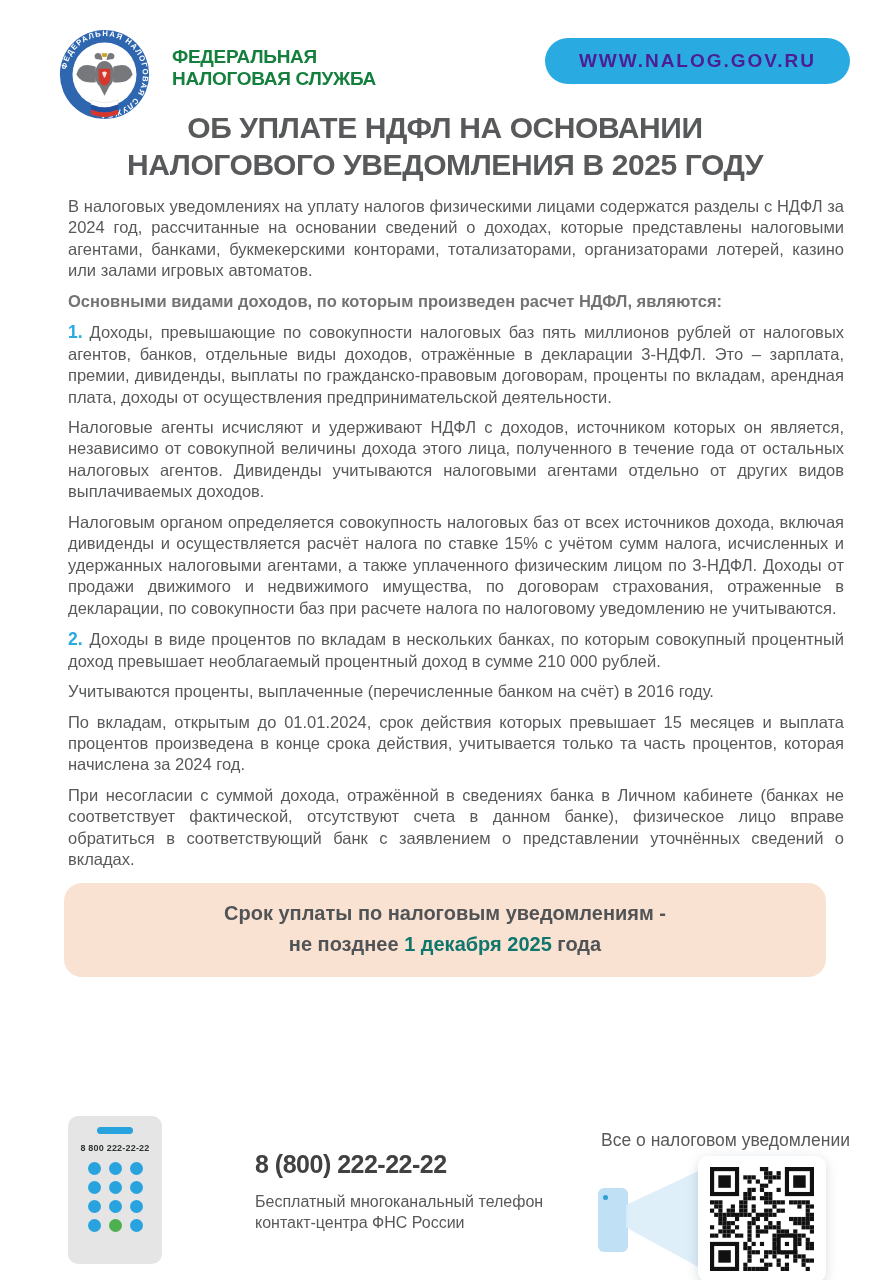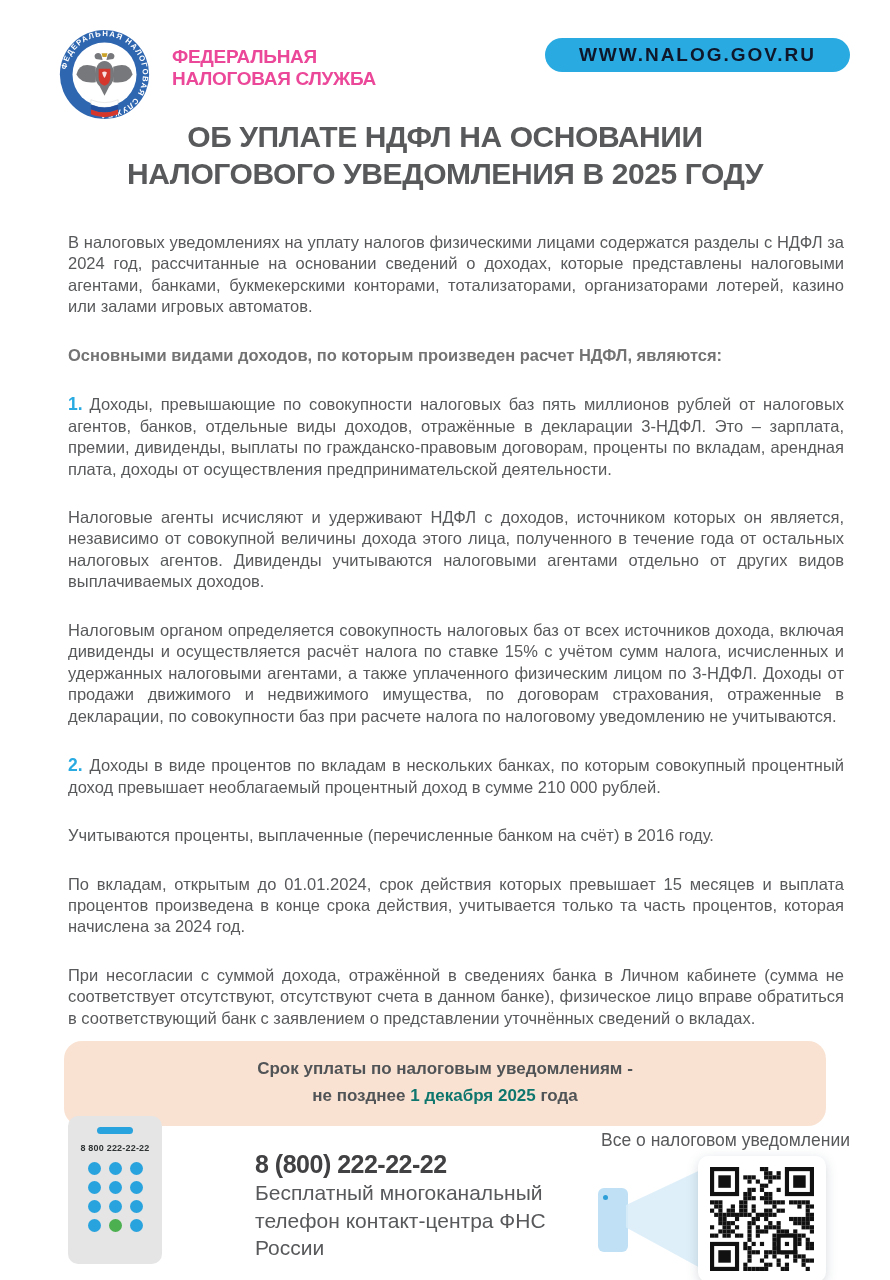--- a/index.html
+++ b/index.html
@@ -6,67 +6,66 @@
   html,body { background:#e8e8e8; }
   .page {
     width:890px; height:1280px; margin:0 auto; background:#ffffff;
     font-family:"Liberation Sans", sans-serif; position:relative; overflow:hidden;
   }
   
   .header { position:relative; height:96px; }
   .emblem { position:absolute; left:56px; top:26px; width:97px; height:97px; }
   .org-name {
     position:absolute; left:172px; top:46px;
-    font-weight:bold; font-size:19px; line-height:1.16; color:#ec4899; letter-spacing:-0.3px;
+    font-weight:bold; font-size:19px; line-height:1.16; color:#15803d; letter-spacing:-0.3px;
   }
   .site-pill {
     position:absolute; right:40px; top:38px; display:inline-block;
-    background:#29ABE2; color:#0f172a; font-weight:bold; font-size:19px;
-    letter-spacing:2px; padding:6px 34px; border-radius:27px; text-decoration:none;
+    background:#29ABE2; color:#4c1d95; font-weight:bold; font-size:19px;
+    letter-spacing:2px; padding:12px 34px; border-radius:27px; text-decoration:none;
     cursor:pointer;
   }
   
   .title {
-    margin-top:23px; text-align:center; font-weight:bold; font-size:30px;
+    margin-top:14px; text-align:center; font-weight:bold; font-size:30px;
     line-height:1.23; color:#58595B; letter-spacing:-0.4px;
   }
   
   .content { padding:12px 46px 0 68px; }
   .content p {
     text-align:justify; color:#58595B; font-size:16.5px; line-height:1.3;
     margin-bottom:9px;
-    margin-top:27px;
   }
   .content p.section-heading { font-weight:bold; color:#737373; text-align:left; }
   .num { color:#29ABE2; font-weight:bold; margin-right:7px; font-size:17.5px; }
   
   .deadline-box {
     margin:12px auto 0; width:762px; background:#F9E2D2; border-radius:18px;
-    padding:15px 18px 17px; text-align:center; font-weight:bold; font-size:17px;
+    padding:15px 18px 17px; text-align:center; font-weight:bold; font-size:20px;
     color:#515456; line-height:1.55;
   }
   .deadline-box .red { color:#0f766e; }
   
   .footer { position:absolute; left:0; right:0; bottom:8px; height:150px; }
   .phone-icon {
     position:absolute; left:68px; bottom:8px; width:94px; height:148px;
     background:#e5e5e5; border-radius:10px; display:flex; flex-direction:column;
     align-items:center;
   }
   .speaker { width:36px; height:7px; background:#29A3DD; border-radius:4px; margin-top:11px; }
   .phone-screen-label {
     font-size:9px; font-weight:bold; color:#2E3233; margin-top:9px; letter-spacing:0.2px;
     white-space:nowrap;
   }
   .keypad { display:grid; grid-template-columns:repeat(3,13px); gap:6px 8px; margin-top:9px; }
   .key { width:13px; height:13px; border-radius:50%; background:#29A3DD; }
   .key.green { background:#4CAF50; }
   .phone-text { position:absolute; left:255px; top:28px; width:360px; }
   .phone-number { font-weight:bold; font-size:25px; color:#414042; letter-spacing:-0.5px; }
-  .phone-caption { margin-top:0; font-size:21px; line-height:1.32; color:#58595B; max-width:330px; }
+  .phone-caption { margin-top:12px; font-size:16px; line-height:1.32; color:#58595B; max-width:330px; }
   .qr-zone { position:absolute; right:40px; top:0; width:260px; }
   .qr-label { font-size:17.5px; color:#58595B; white-space:nowrap; text-align:right;margin-top:8px; }
   .scan-graphic { position:relative; height:128px; margin-top:5px; }
   .scan-phone {
     position:absolute; left:8px; top:32px; width:30px; height:64px;
     background:#BFE0F5; border-radius:6px;
   }
   .scan-phone .cam { position:absolute; left:5px; top:7px; width:5px; height:5px; border-radius:50%; background:#2F9FD8; }
   .beam {
     position:absolute; left:36px; top:2px; width:100px; height:124px;
@@ -128,21 +127,21 @@
 
   <div class="content">
     <p>В налоговых уведомлениях на уплату налогов физическими лицами содержатся разделы с НДФЛ за 2024 год, рассчитанные на основании сведений о доходах, которые представлены налоговыми агентами, банками, букмекерскими конторами, тотализаторами, организаторами лотерей, казино или залами игровых автоматов.</p>
     <p class="section-heading">Основными видами доходов, по которым произведен расчет НДФЛ, являются:</p>
     <p><span class="num">1.</span><span>Доходы, превышающие по совокупности налоговых баз пять миллионов рублей от налоговых агентов, банков, отдельные виды доходов, отражённые в декларации 3-НДФЛ. Это – зарплата, премии, дивиденды, выплаты по гражданско-правовым договорам, проценты по вкладам, арендная плата, доходы от осуществления предпринимательской деятельности.</span></p>
     <p>Налоговые агенты исчисляют и удерживают НДФЛ с доходов, источником которых он является, независимо от совокупной величины дохода этого лица, полученного в течение года от остальных налоговых агентов. Дивиденды учитываются налоговыми агентами отдельно от других видов выплачиваемых доходов.</p>
     <p>Налоговым органом определяется совокупность налоговых баз от всех источников дохода, включая дивиденды и осуществляется расчёт налога по ставке 15% с учётом сумм налога, исчисленных и удержанных налоговыми агентами, а также уплаченного физическим лицом по 3-НДФЛ. Доходы от продажи движимого и недвижимого имущества, по договорам страхования, отраженные в декларации, по совокупности баз при расчете налога по налоговому уведомлению не учитываются.</p>
     <p><span class="num">2.</span><span>Доходы в виде процентов по вкладам в нескольких банках, по которым совокупный процентный доход превышает необлагаемый процентный доход в сумме 210 000 рублей.</span></p>
     <p>Учитываются проценты, выплаченные (перечисленные банком на счёт) в 2016 году.</p>
     <p>По вкладам, открытым до 01.01.2024, срок действия которых превышает 15 месяцев и выплата процентов произведена в конце срока действия, учитывается только та часть процентов, которая начислена за 2024 год.</p>
-    <p>При несогласии с суммой дохода, отражённой в сведениях банка в Личном кабинете (сумма не соответствует отсутствуют, отсутствуют счета в данном банке), физическое лицо вправе обратиться в соответствующий банк с заявлением о представлении уточнённых сведений о вкладах.</p>
+    <p>При несогласии с суммой дохода, отражённой в сведениях банка в Личном кабинете (банках не соответствует фактической, отсутствуют счета в данном банке), физическое лицо вправе обратиться в соответствующий банк с заявлением о представлении уточнённых сведений о вкладах.</p>
   </div>
 
   <div class="deadline-box">
     <div>Срок уплаты по налоговым уведомлениям -</div>
     <div><span>не позднее </span><span class="red">1 декабря 2025</span><span> года</span></div>
   </div>
 
   <div class="footer">
     <div class="phone-icon">
       <div class="speaker"></div>

